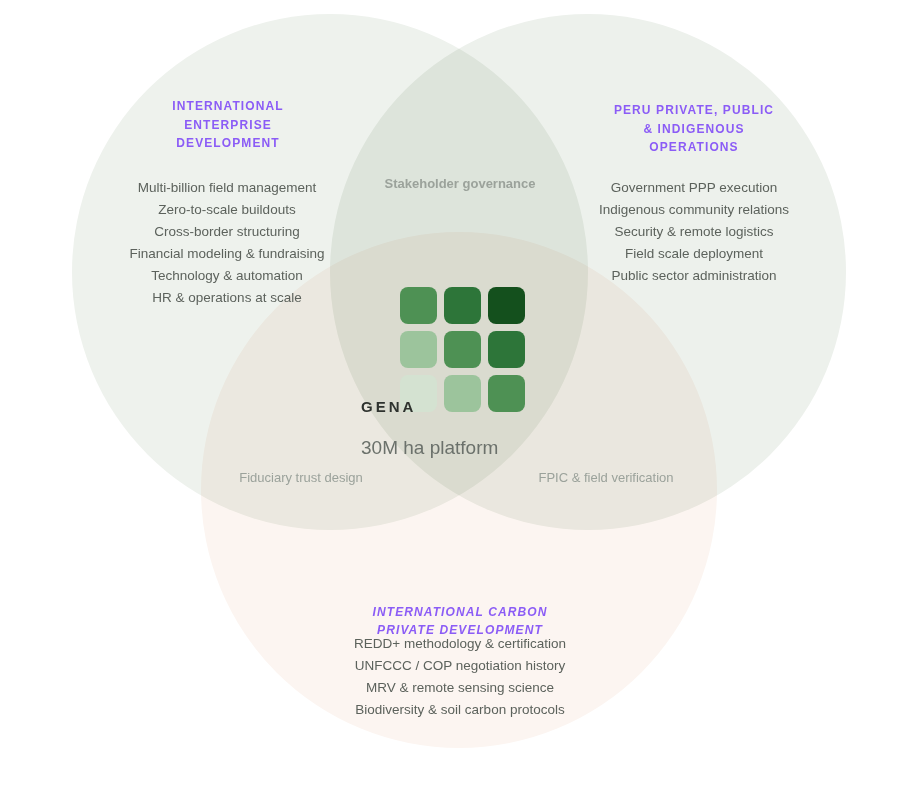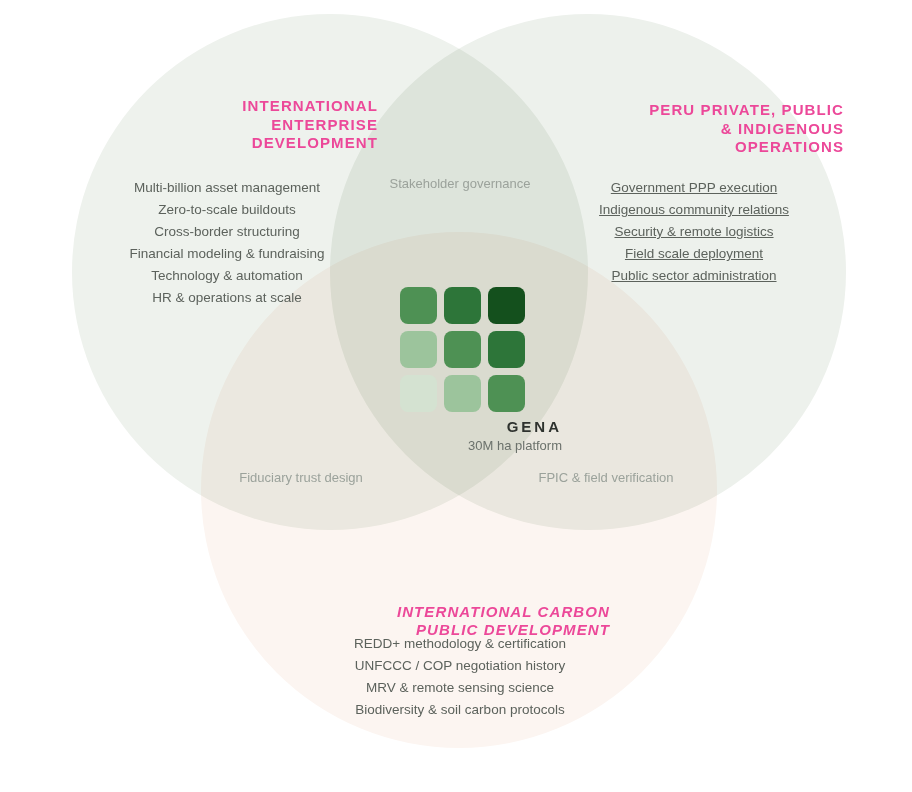--- a/index.html
+++ b/index.html
@@ -10,70 +10,70 @@
   }
   .circle {
     position:absolute; width:516px; height:516px; border-radius:50%;
     mix-blend-mode:multiply;
   }
   #circle-left   { left:72px;  top:14px; }
   #circle-right  { left:330px; top:14px; }
   #circle-bottom { left:201px; top:232px; }
 
   .title-block {
-    position:absolute; width:300px; text-align:right;
-    font-size:15px; font-weight:bold; letter-spacing:1.1px;
-    color:#ec4899; line-height:18.5px;
+    position:absolute; width:300px; text-align:center;
+    font-size:12px; font-weight:bold; letter-spacing:1.1px;
+    color:#8b5cf6; line-height:18.5px;
   }
   #title-left   { left:78px;  top:97px;  }
   #title-right  { left:544px; top:101px;  }
   #title-bottom { left:310px; top:603px; line-height:18px;font-style:italic; }
 
   .items {
     position:absolute; width:300px; text-align:center;
     font-size:13.5px; color:#5c625c; line-height:22px;
   }
   #items-left   { left:77px;  top:177px; }
-  #items-right  { left:544px; top:177px;text-decoration:underline; }
+  #items-right  { left:544px; top:177px; }
   #items-bottom { left:310px; top:633px; }
 
   .overlap-label {
     position:absolute; width:220px; text-align:center;
     font-size:13px; color:#9ba29b;
   }
-  #overlap-top   { left:350px; top:176px; }
+  #overlap-top   { left:350px; top:176px;font-weight:bold; }
   #overlap-left  { left:191px; top:470px; }
   #overlap-right { left:496px; top:470px; }
 
   .logo-grid {
     position:absolute; left:400px; top:287px;
     display:grid; grid-template-columns:repeat(3,37px); grid-auto-rows:37px; gap:7px;
   }
   .logo-cell { border-radius:8px; }
 
-  .center-label { position:absolute; left:361px; top:418px; width:201px; text-align:right; }
+  .center-label { position:absolute; left:361px; top:398px; width:201px; text-align:left; }
   .center-name  { font-size:15px; font-weight:bold; letter-spacing:3px; color:#2e322e; }
-  .center-sub   { margin-top:3px; font-size:13px; color:#6b716b; }
+  .center-sub   { margin-top:22px; font-size:19px; color:#6b716b; }
 </style>
 </head>
 <body>
 
 <div class="stage">
 
   <div class="circle" id="circle-left" style="background: rgb(238, 242, 237);"></div>
   <div class="circle" id="circle-right" style="background: rgb(237, 241, 236);"></div>
   <div class="circle" id="circle-bottom" style="background: rgb(252, 245, 241);"></div>
 
   <div class="title-block" id="title-left">
     <div>INTERNATIONAL</div>
     <div>ENTERPRISE</div>
     <div>DEVELOPMENT</div>
   </div>
   <div class="items" id="items-left">
-    <div>Multi-billion asset management</div>
+    <div>Multi-billion field management</div>
     <div>Zero-to-scale buildouts</div>
     <div>Cross-border structuring</div>
     <div>Financial modeling &amp; fundraising</div>
     <div>Technology &amp; automation</div>
     <div>HR &amp; operations at scale</div>
   </div>
 
   <div class="title-block" id="title-right">
     <div>PERU PRIVATE, PUBLIC</div>
     <div>&amp; INDIGENOUS</div>
@@ -82,21 +82,21 @@
   <div class="items" id="items-right">
     <div>Government PPP execution</div>
     <div>Indigenous community relations</div>
     <div>Security &amp; remote logistics</div>
     <div>Field scale deployment</div>
     <div>Public sector administration</div>
   </div>
 
   <div class="title-block" id="title-bottom">
     <div>INTERNATIONAL CARBON</div>
-    <div>PUBLIC DEVELOPMENT</div>
+    <div>PRIVATE DEVELOPMENT</div>
   </div>
   <div class="items" id="items-bottom">
     <div>REDD+ methodology &amp; certification</div>
     <div>UNFCCC / COP negotiation history</div>
     <div>MRV &amp; remote sensing science</div>
     <div>Biodiversity &amp; soil carbon protocols</div>
   </div>
 
   <div class="overlap-label" id="overlap-top">Stakeholder governance</div>
   <div class="overlap-label" id="overlap-left">Fiduciary trust design</div>

